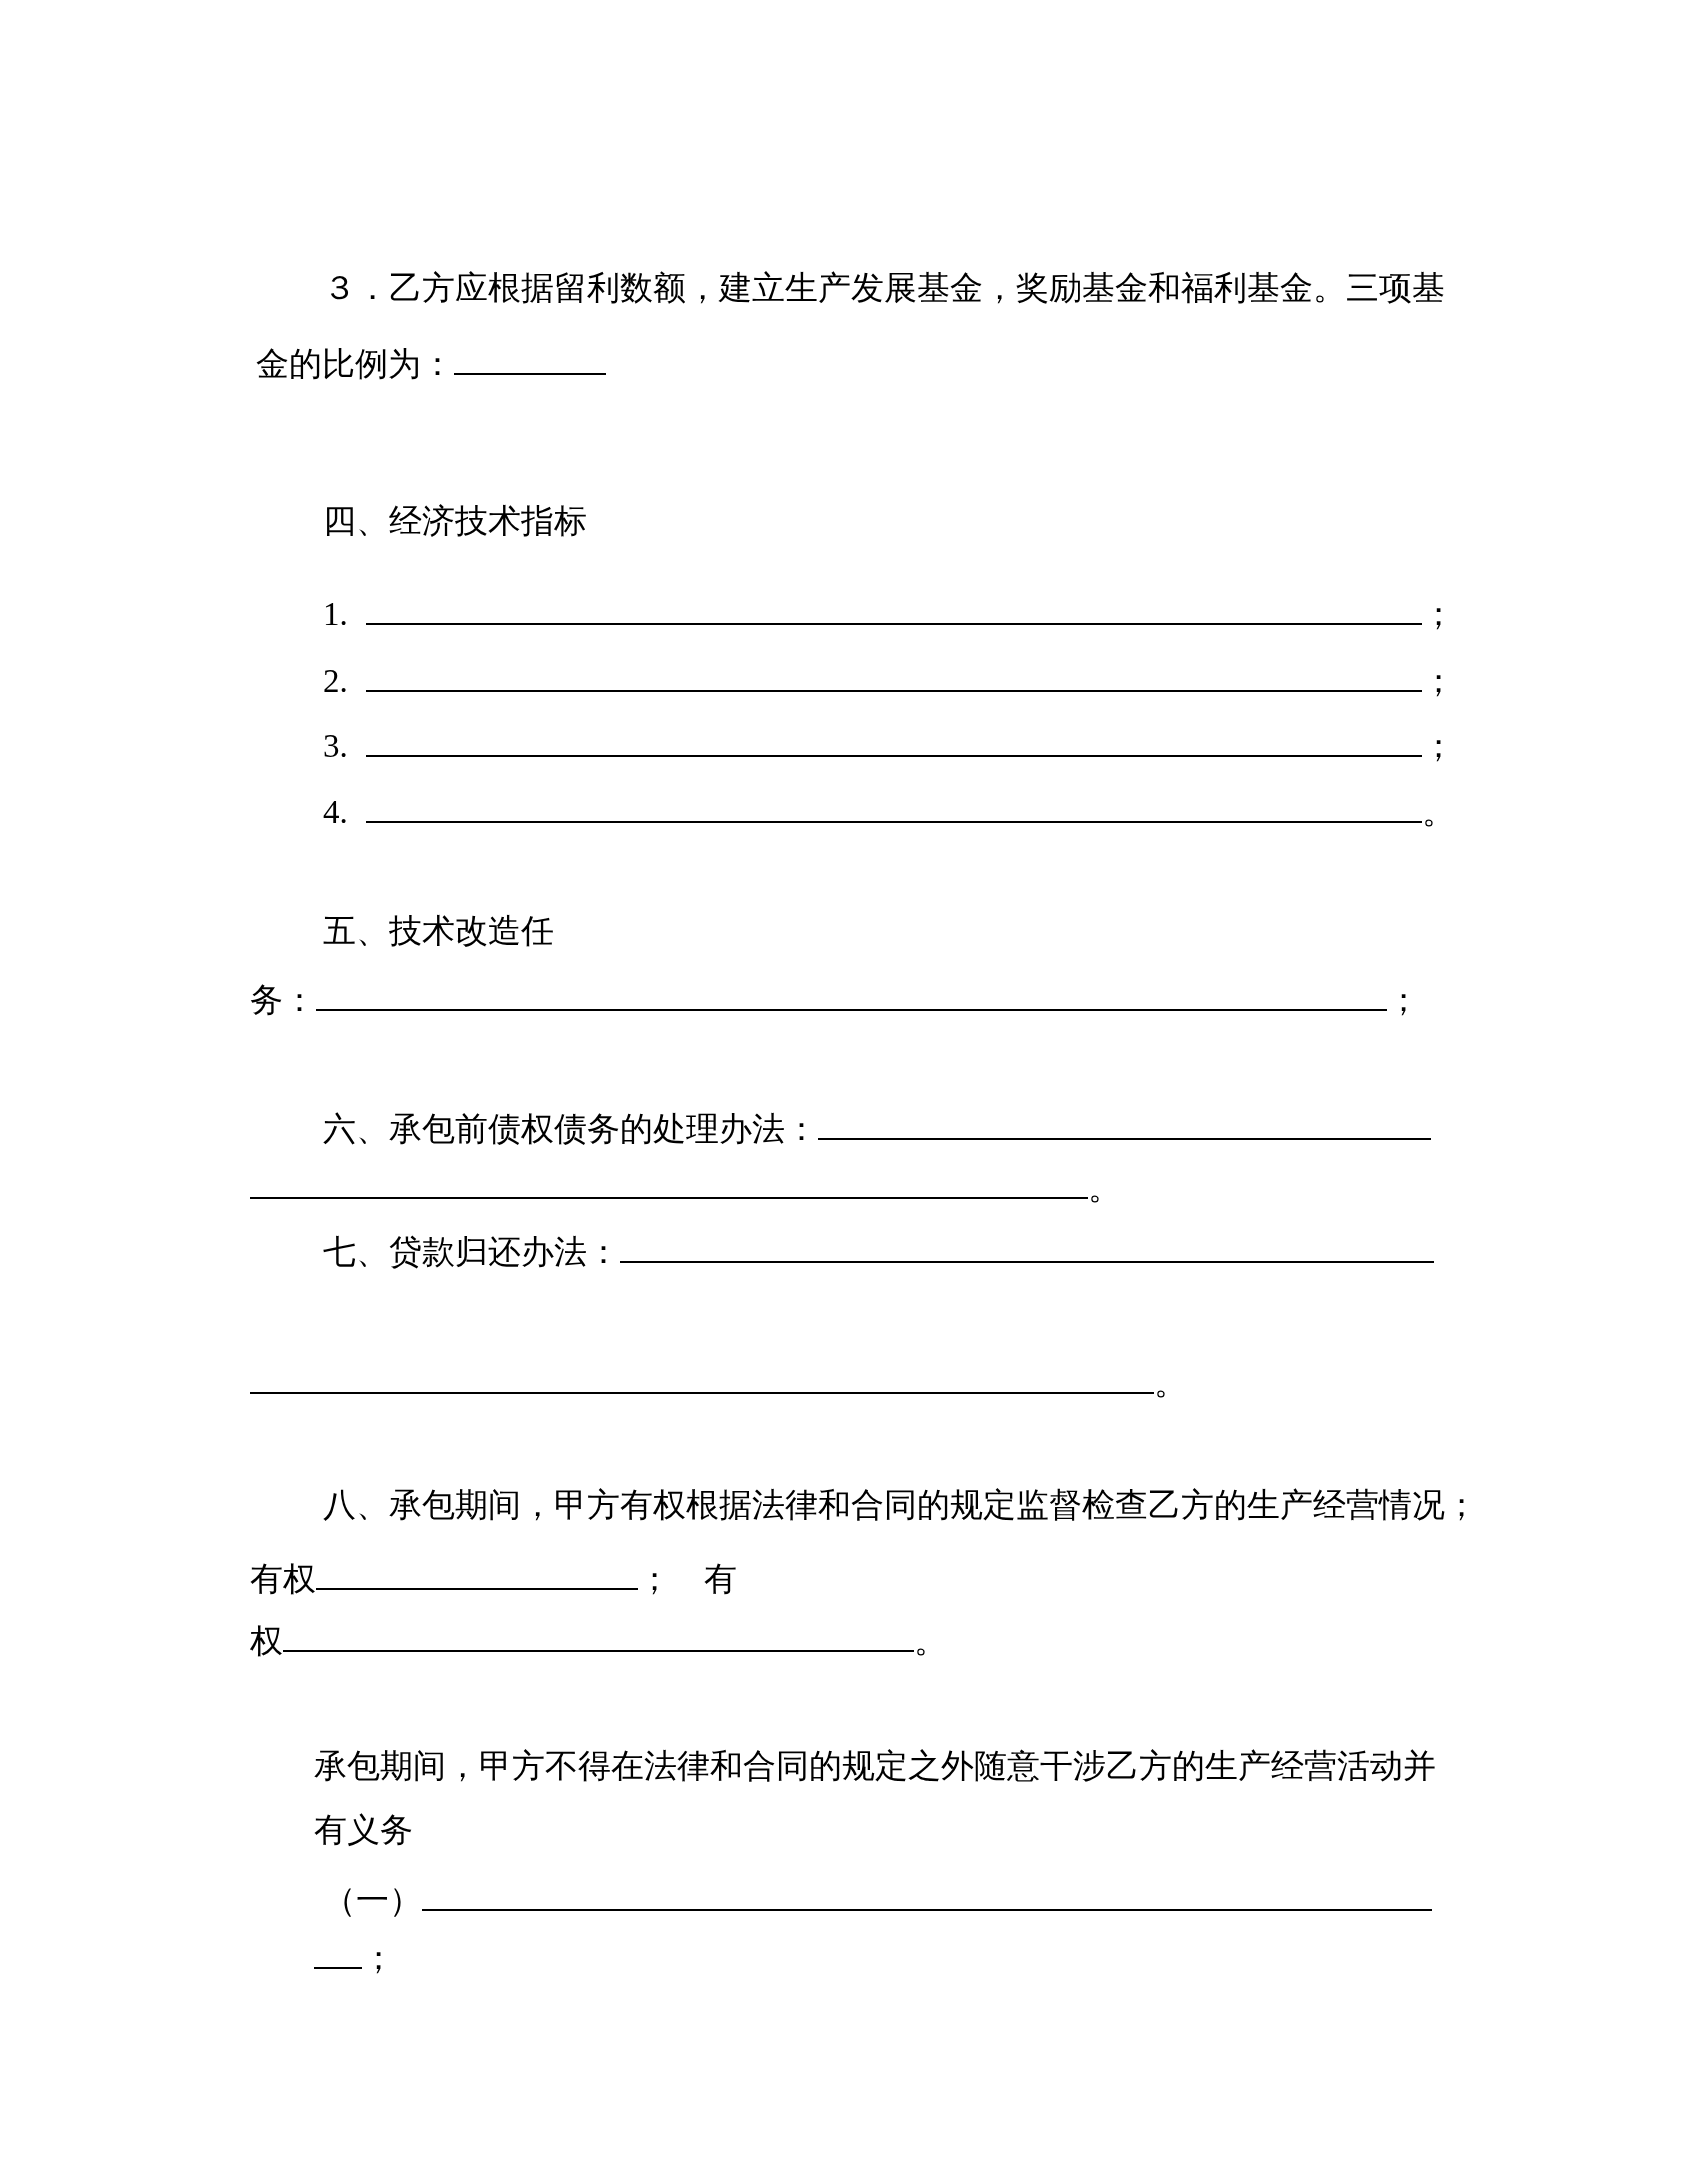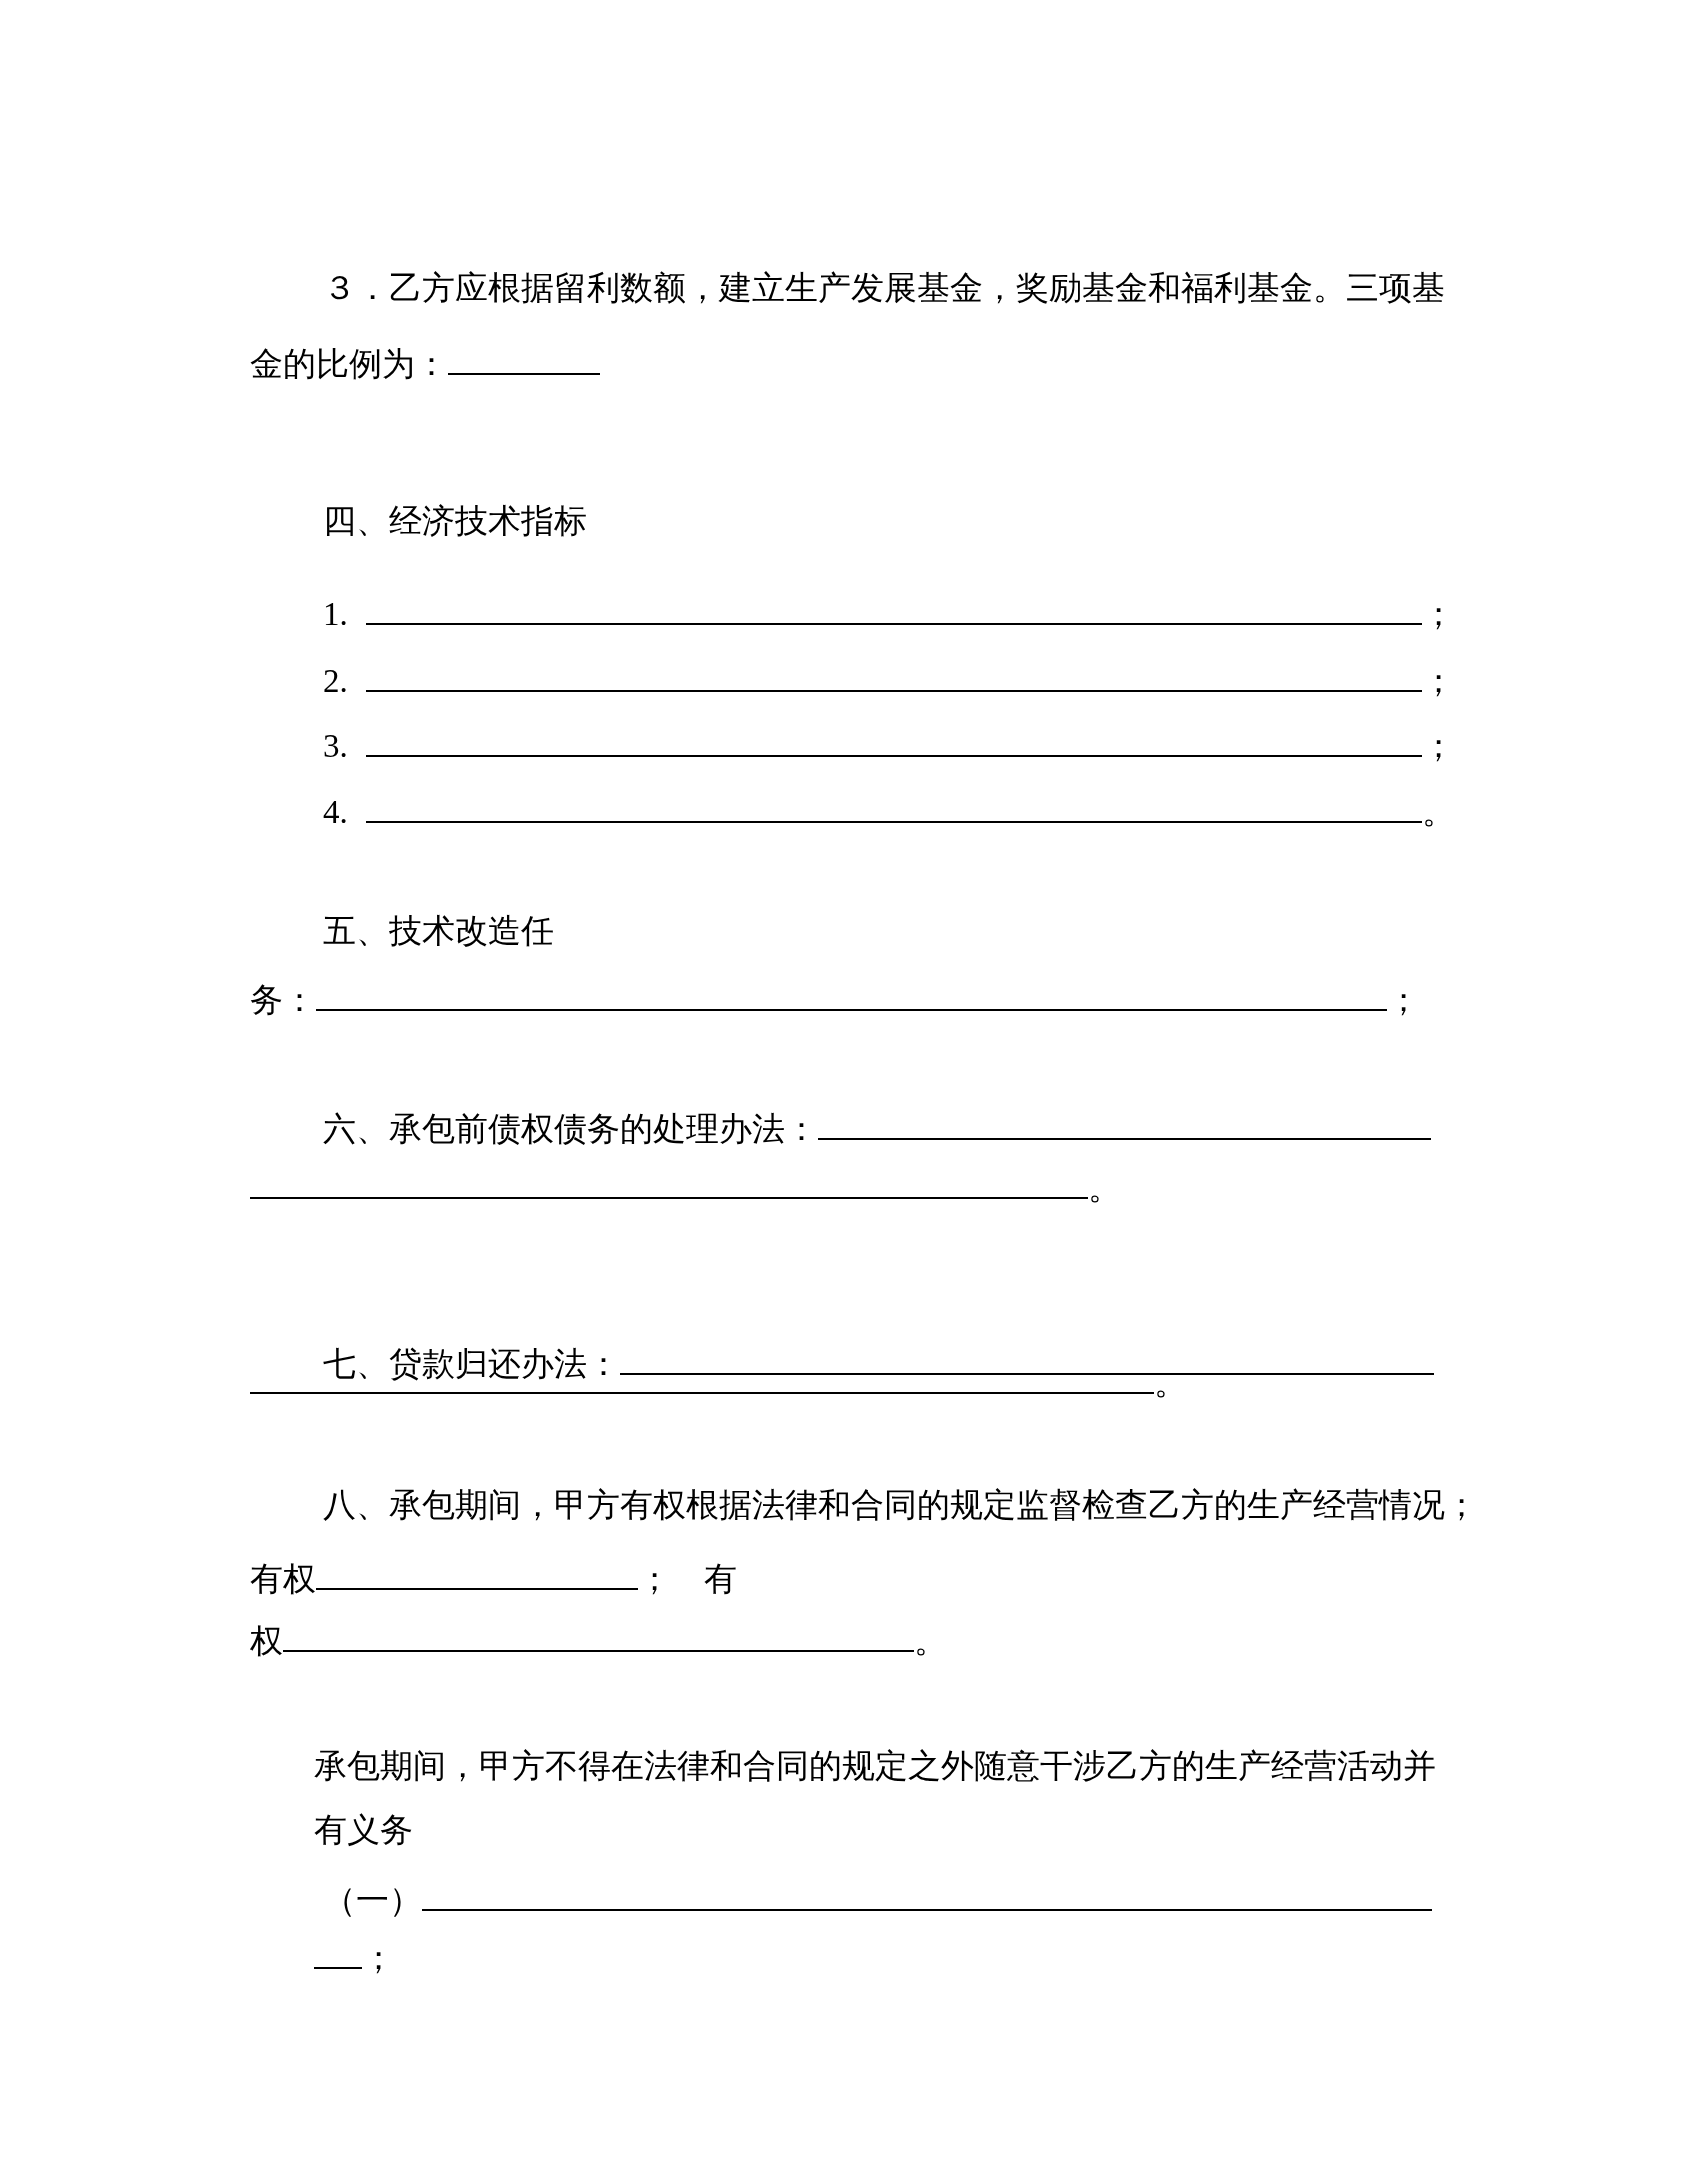--- a/index.html
+++ b/index.html
@@ -17,31 +17,31 @@
   .seg{display:inline-block;vertical-align:baseline;}
   .blank{
     display:inline-block;
     vertical-align:baseline;
     height:1em;
     border-bottom:2.8px solid #000;
   }
   .num{display:inline-block;width:43px;}
   
   .l1 {top:272px;left:323px;}
-  .l2 {top:340px;left:250px;text-decoration:underline;}
+  .l2 {top:340px;left:256px;text-decoration:underline;}
   .l3 {top:461px;left:323px;margin-top:44px;}
   .l4 {top:590px;left:323px;}
   .l5 {top:657px;left:323px;}
   .l6 {top:722px;left:323px;}
   .l7 {top:788px;left:323px;}
   .l8 {top:915px;left:323px;}
   .l9 {top:976px;left:250px;}
   .l10{top:1105px;left:323px;}
   .l11{top:1164px;left:250px;}
-  .l12{top:1340px;left:323px;}
+  .l12{top:1228px;left:323px;}
   .l13{top:1359px;left:250px;}
   .l14{top:1489px;left:323px;}
   .l15{top:1555px;left:250px;}
   .l16{top:1617px;left:250px;}
   .l17{top:1750px;left:314px;}
   .l18{top:1814px;left:314px;font-family:Liberation Serif, serif;}
   .l19{top:1876px;left:323px;}
   .l20{top:1934px;left:314px;}
   
   .b2 {width:152px;}

